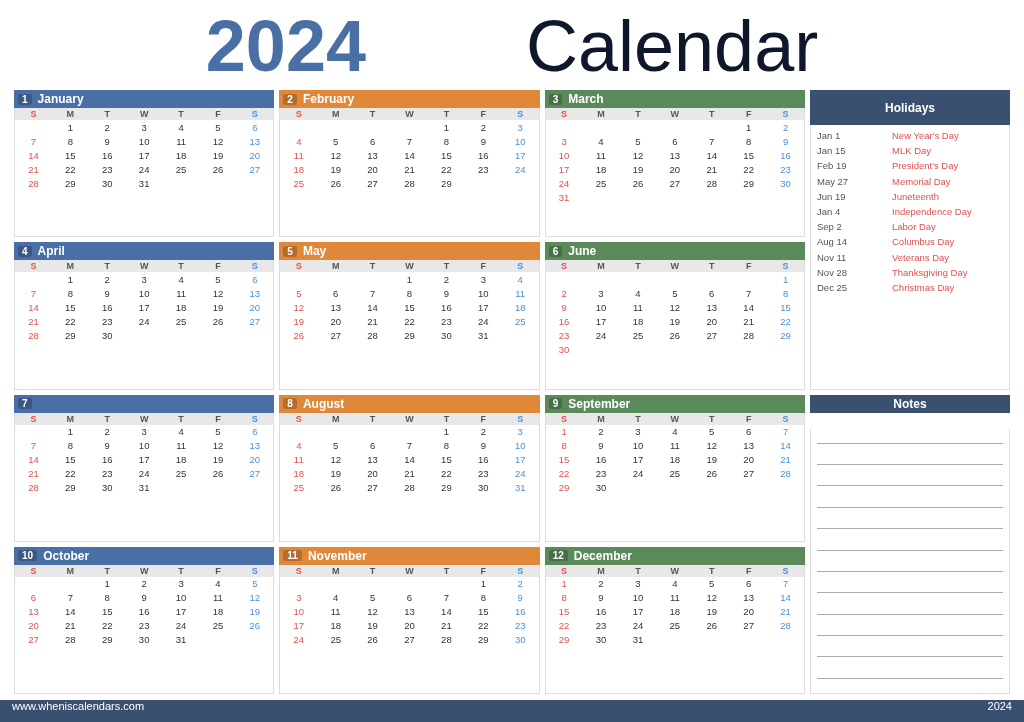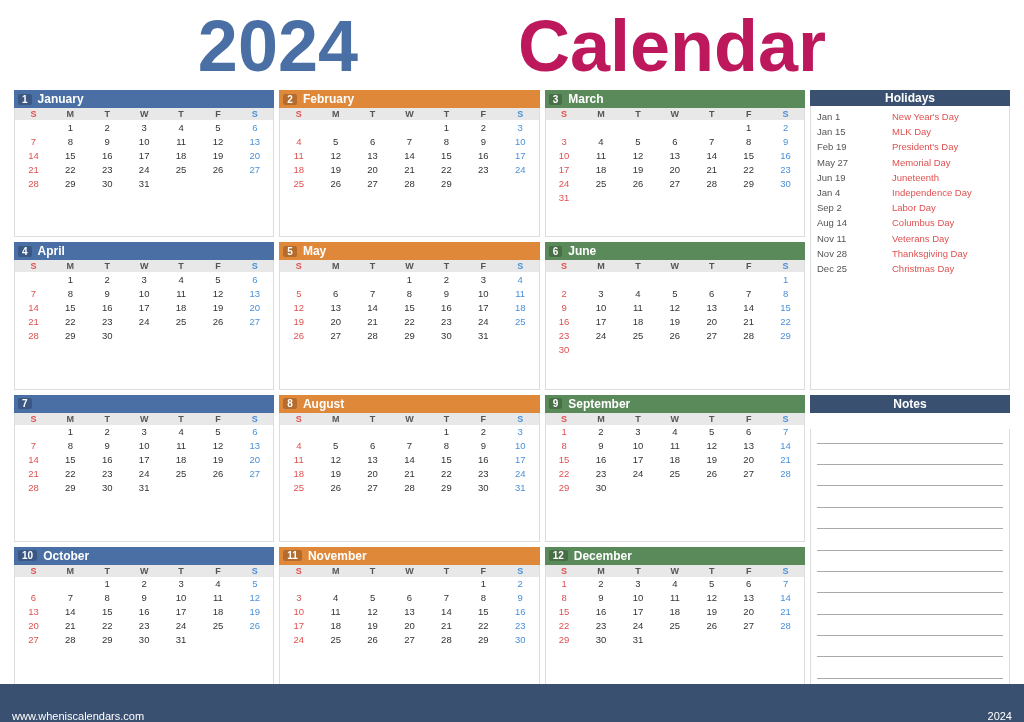--- a/index.html
+++ b/index.html
@@ -26,22 +26,22 @@
       margin-bottom: 8px;
     }
     .title-year {
       font-size: 72px;
       font-weight: bold;
       color: #4a6fa5;
       line-height: 1;
     }
     .title-calendar {
       font-size: 72px;
-      font-weight: bold;
-      color: #be185d;
+      font-weight: normal;
+      color: #0f172a;
       line-height: 1;
     }
     .grid-area {
       display: grid;
       grid-template-columns: 1fr 1fr 1fr 200px;
       grid-template-rows: repeat(4, 1fr);
       gap: 5px 5px;
       flex: 1;
     }
     .month-block {
@@ -117,21 +117,21 @@
       display: flex;
       flex-direction: column;
     }
     .holidays-header {
       background: #3a5070;
       color: #fff;
       font-size: 12px;
       font-weight: bold;
       text-align: center;
       padding: 2px 4px;
-      height: 16px;
+      height: 35px;
       display: flex;
       align-items: center;
       justify-content: center;
     }
     .holidays-content {
       border: 1px solid #ddd;
       border-top: none;
       padding: 3px 6px;
       flex: 1;
     }
@@ -179,24 +179,24 @@
     .note-line {
       border-bottom: 1px solid #aaa;
       height: 1px;
       margin: 3px 0;
     }
     .footer {
       position: absolute;
       bottom: 0;
       left: 0;
       right: 0;
-      height: 38px;
+      height: 22px;
       background: #3a5070;
       display: flex;
-      align-items: flex-end;
+      align-items: flex-start;
       justify-content: space-between;
       padding: 0 12px;
     }
     .footer-url {
       color: #fff;
       font-size: 11px;
     }
     .footer-year {
       color: #fff;
       font-size: 11px;

